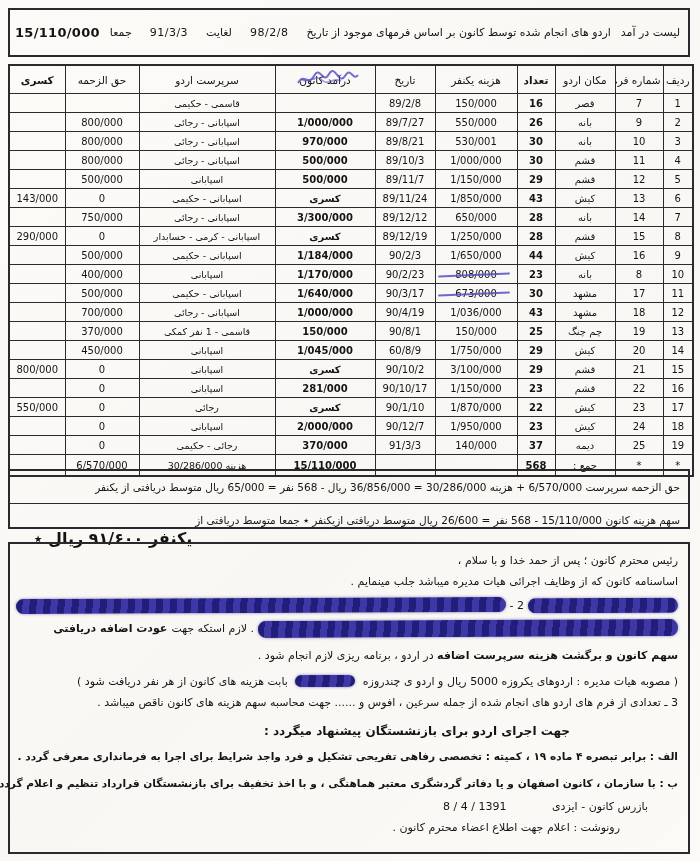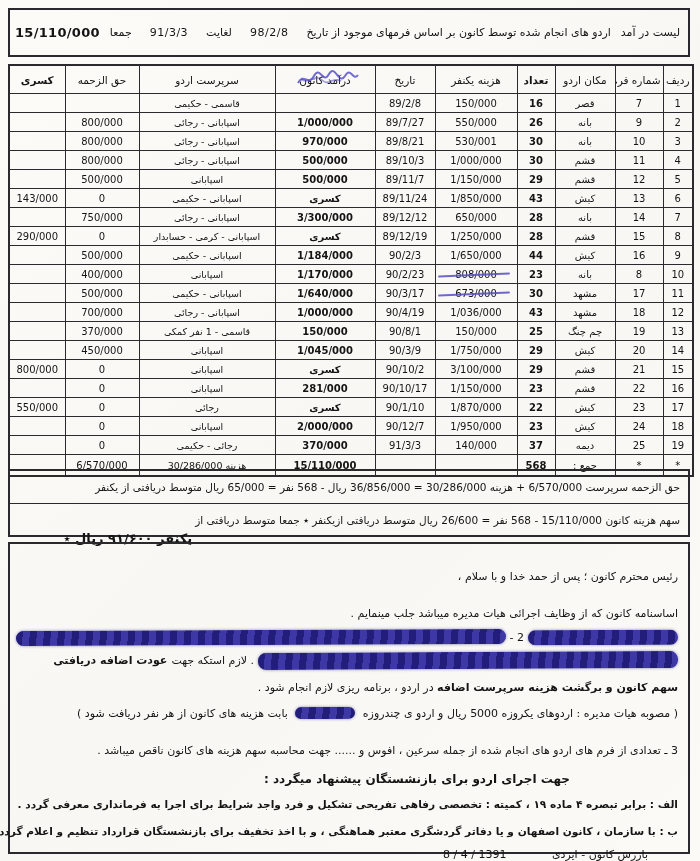--- a/index.html
+++ b/index.html
@@ -44,36 +44,36 @@
   .col-supervisor{font-size:9.5px;}
   td.struck{position:relative;}
   td.struck::after{
     content:"";position:absolute;left:3%;right:8%;top:48%;height:2px;
     background:#574fc2;transform:rotate(-2.5deg);border-radius:2px;opacity:.85;
   }
   th.income-h{position:relative;}
   .scribble{position:absolute;top:1px;right:14px;opacity:.9;pointer-events:none;}
   
   .summary-box{
-    position:absolute;top:469px;left:8px;width:682px;height:68px;
+    position:absolute;top:469px;left:8px;width:682px;height:60px;
     border:2px solid #2a2a2e;box-sizing:border-box;
     font-size:10.5px;
   }
   .summary-line{
     height:32px;display:flex;align-items:center;padding:0 8px;white-space:nowrap;
   }
   .summary-line.first{border-bottom:1px solid #2a2a2e;}
-  .summary-line .b{font-weight:bold;font-size:13px;padding:0 3px;margin-top:37px;}
+  .summary-line .b{font-weight:bold;font-size:16px;padding:0 3px;margin-top:37px;}
   
   .letter-box{
     position:absolute;top:542px;left:8px;width:682px;height:312px;
     border:2px solid #2a2a2e;box-sizing:border-box;
     padding:6px 10px 0 6px;font-size:11px;
   }
-  .lt{min-height:21px;line-height:21px;white-space:nowrap;margin-top:16px;}
+  .lt{min-height:21px;line-height:21px;white-space:nowrap;}
   .lt .b{font-weight:bold;}
   .redline{display:flex;align-items:center;gap:4px;}
   .redact{
     background-color:#2f2a96;
     background-image:repeating-linear-gradient(95deg,
       rgba(18,14,88,.45) 0 7px, rgba(96,88,205,.30) 7px 14px);
     border-radius:8px;height:15px;
     box-shadow:0 0 3px rgba(43,38,137,.55);
     transform:rotate(-.25deg);
   }
@@ -290,21 +290,21 @@
           <td class="col-supervisor">قاسمی - 1 نفر کمکی</td>
           <td class="col-wage">370/000</td>
           <td class="col-deficit"></td>
         </tr>
         <tr>
           <td class="col-row">14</td>
           <td class="col-form">20</td>
           <td class="col-place">کیش</td>
           <td class="col-count">29</td>
           <td class="col-fee">1/750/000</td>
-          <td class="col-date">90/3/9</td>
+          <td class="col-date">60/8/9</td>
           <td class="col-income">1/045/000</td>
           <td class="col-supervisor">اسپابانی</td>
           <td class="col-wage">450/000</td>
           <td class="col-deficit"></td>
         </tr>
         <tr>
           <td class="col-row">15</td>
           <td class="col-form">21</td>
           <td class="col-place">قشم</td>
           <td class="col-count">29</td>

